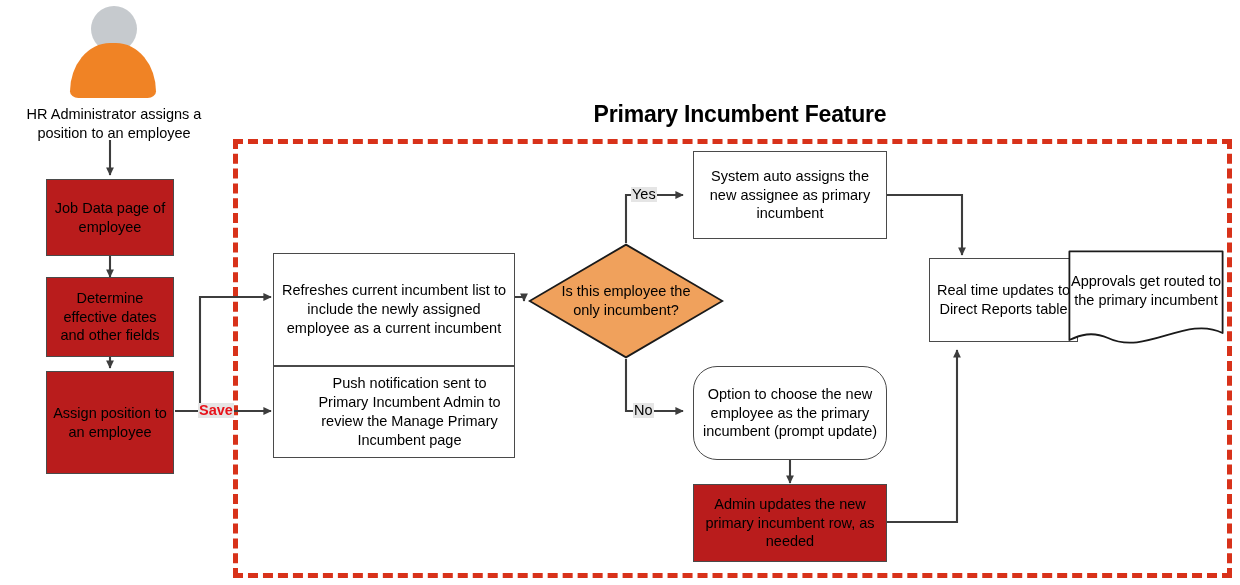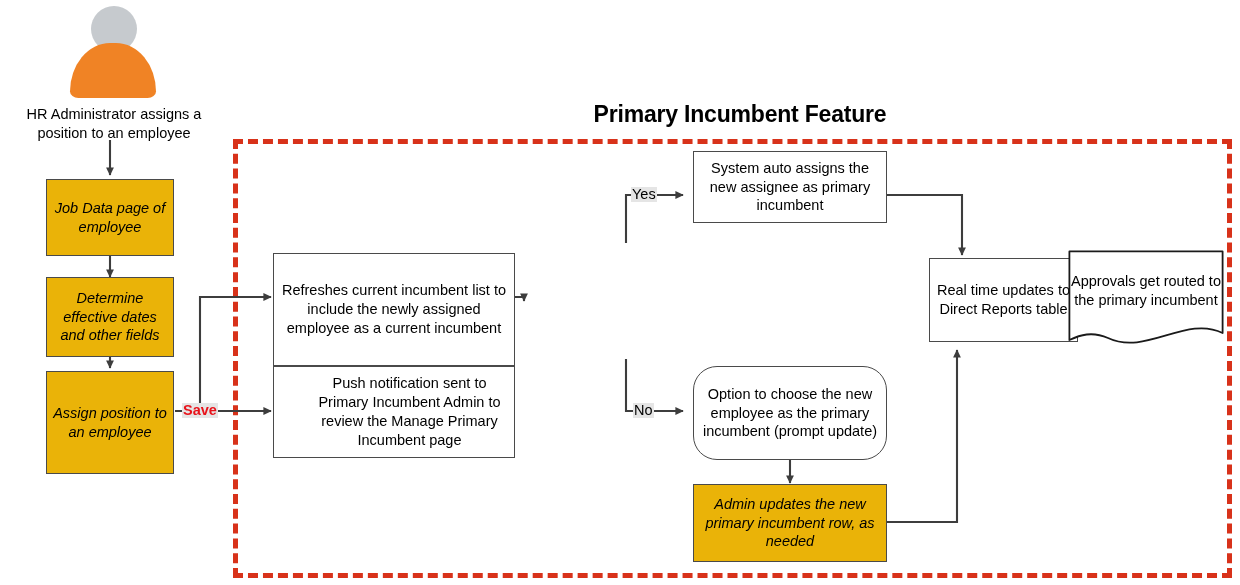--- a/index.html
+++ b/index.html
@@ -95,21 +95,21 @@
     display: flex;
     align-items: center;
     justify-content: center;
     text-align: center;
     font-size: 14.5px;
     line-height: 1.3;
     color: #000;
     border: 1.6px solid #4a4a4a;
     padding: 2px 5px;
   }
-  .node.blue  { background: #eab308; font-style: italic; }
+  .node.blue  { background: #b91c1c; }
   .node.white { background: #ffffff; }
 
   
   #decision {
     position: absolute;
     left: 528px;
     top: 243px;
     width: 196px;
     height: 116px;
   }
@@ -155,20 +155,21 @@
     font-size: 14.5px;
     color: #000;
     background: #e5e5e5;
     padding: 0 1px;
     line-height: 1;
   }
   .edge-label.save {
     color: #e8121a;
     font-weight: bold;
     font-size: 14.5px;
+    margin-left: 16px;
   }
 </style>
 </head>
 <body>
 
 <div id="canvas">
 
   <div id="region"></div>
   <div id="region-title">Primary Incumbent Feature</div>
 
@@ -226,22 +227,28 @@
   </div>
 
   <div class="node white" style="left:273px; top:253px; width:242px; height:113px;">
     <span>Refreshes current incumbent list to include the newly assigned employee as a current incumbent</span>
   </div>
 
   <div class="node white" style="left:273px; top:366px; width:242px; height:92px;padding-left:36px;">
     <span>Push notification sent to Primary Incumbent Admin to review the Manage Primary Incumbent page</span>
   </div>
 
-
-  <div class="node white" style="left:693px; top:151px; width:194px; height:72px;">
+  <div id="decision">
+    <svg width="196" height="116" viewBox="0 0 196 116">
+      <polygon points="98,1.6 194.4,58 98,114.4 1.6,58" fill="#f0a15c" stroke="#1a1a1a" stroke-width="1.8"></polygon>
+    </svg>
+    <div class="dtext">Is this employee the only incumbent?</div>
+  </div>
+
+  <div class="node white" style="left:693px; top:151px; width:194px; height:88px;">
     <span>System auto assigns the new assignee as primary incumbent</span>
   </div>
 
   <div class="node white" style="left:693px; top:366px; width:194px; height:94px;border-radius:24px;">
     <span>Option to choose the new employee as the primary incumbent (prompt update)</span>
   </div>
 
   <div class="node blue" style="left:693px; top:484px; width:194px; height:78px;">
     <span>Admin updates the new primary incumbent row, as needed</span>
   </div>

